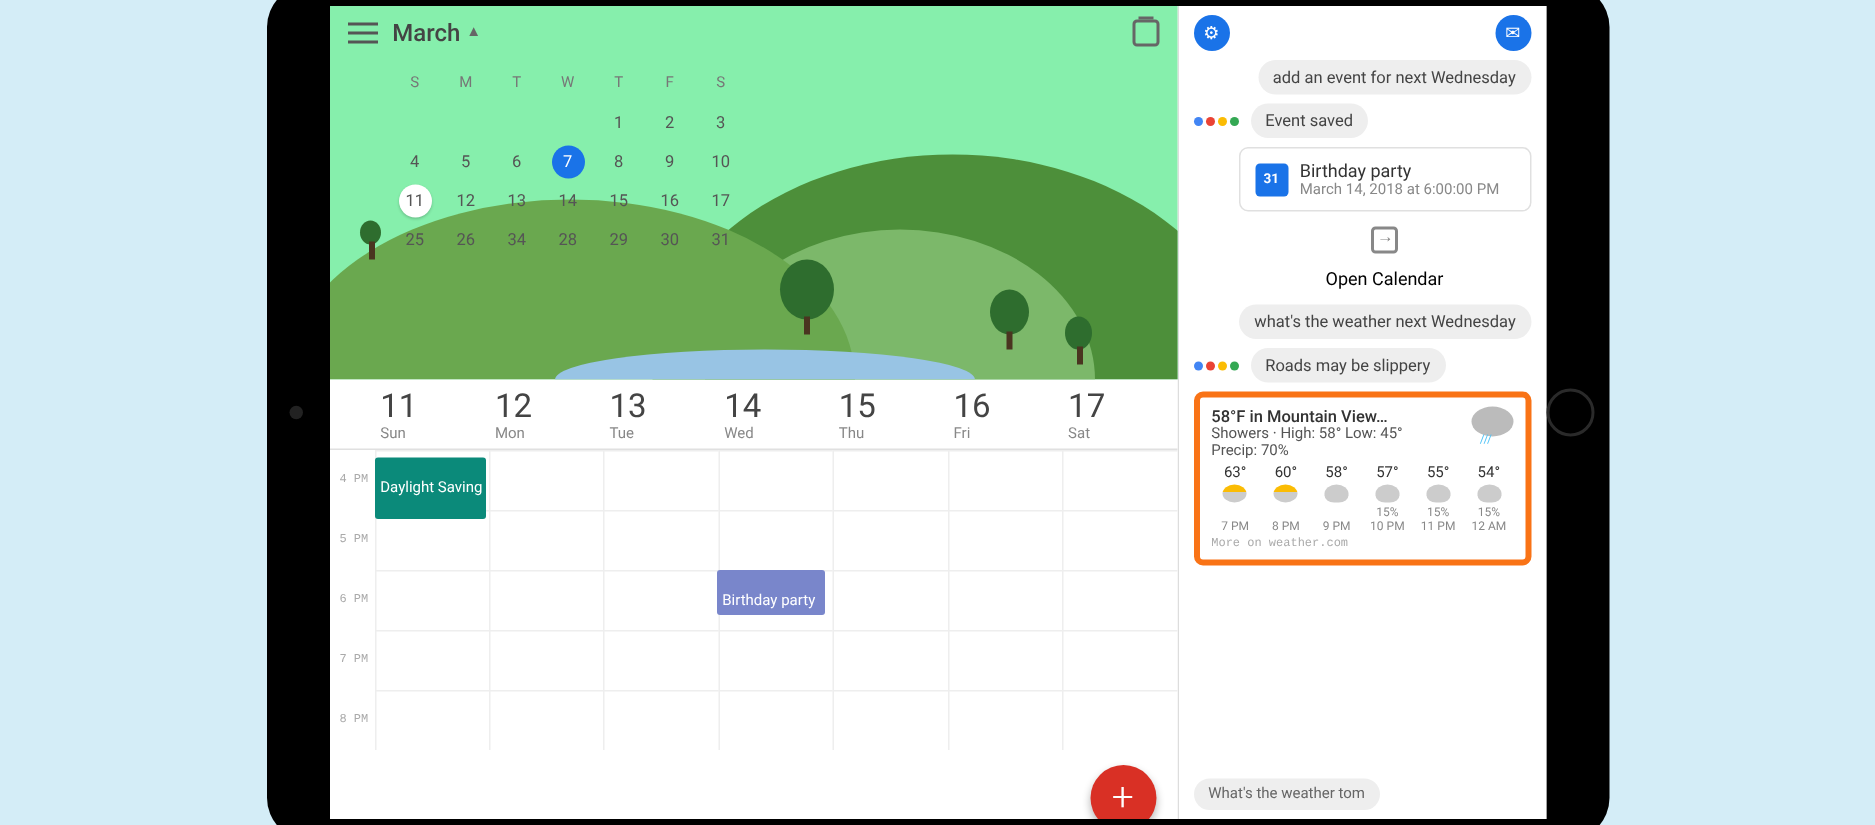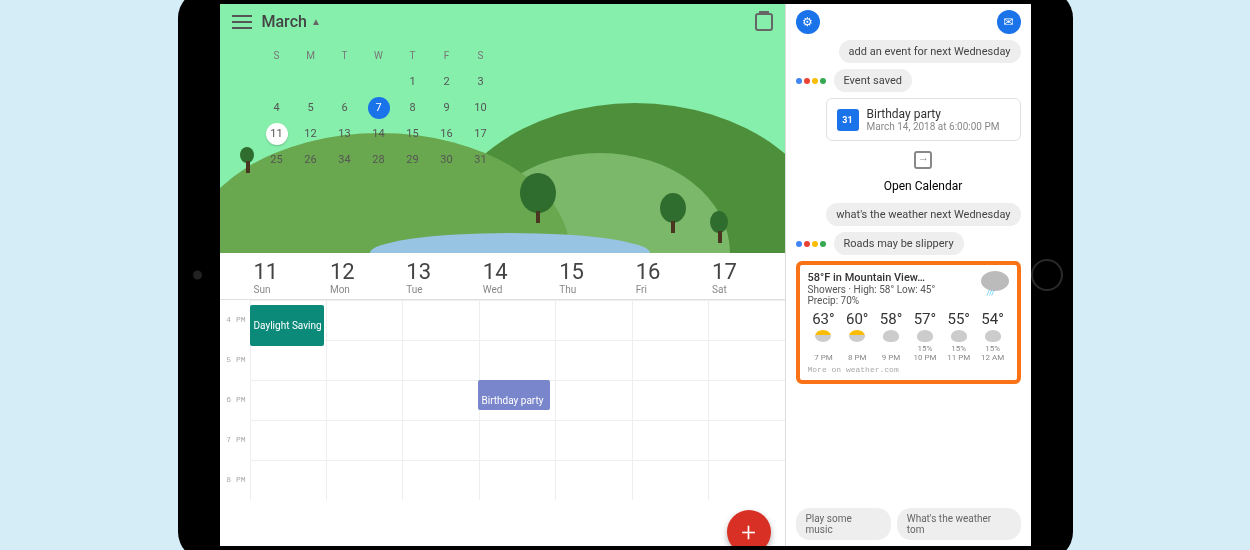--- a/index.html
+++ b/index.html
@@ -56,21 +56,21 @@
   .card { border:1px solid #e0e0e0; border-radius:6px; padding:8px 10px; margin-left:30px;}
   .card .title{font-size:12px;color:#333;}
   .card .sub{font-size:10px;color:#888;}
   .calicon{width:22px;height:22px;background:#1a73e8;border-radius:3px;display:flex;align-items:center;justify-content:center;color:#fff;font-size:9px;font-weight:bold;}
   .linkrow{display:flex;align-items:center;gap:10px;margin-left:30px;padding:4px 0;flex-direction:column;}
   .linkrow .ic{width:18px;height:18px;border:2px solid #888;border-radius:3px;position:relative;}
   .linkrow .ic::after{content:"→";position:absolute;left:2px;top:-2px;font-size:11px;color:#888;}
   .weather-card{border:4px solid #f97316;border-radius:6px;padding:6px 8px;font-size:10px;color:#555;}
   .weather-card .headline{font-size:11px;color:#333;font-weight:500;}
   .forecast{display:grid;grid-template-columns:repeat(6,1fr);margin-top:4px;text-align:center;gap:2px;}
-  .forecast .t{font-size:15px;color:#333;}
+  .forecast .t{font-size:10px;color:#333;}
   .forecast .h{font-size:8px;color:#888;}
   .forecast .p{width:16px;height:12px;margin:2px auto;background:#ccc;border-radius:50% 50% 40% 40%;}
   .forecast .p.sun{background:linear-gradient(#fbbc04 40%,#ccc 40%);border-radius:50%;}
   .suggestions{display:flex;gap:6px;margin-top:auto;}
   .suggestions .chip{font-size:10px;color:#666;}
 </style>
 </head>
 <body>
 
 <div class="tablet">
@@ -317,19 +317,18 @@
             <div>
               <div class="t">54°</div>
               <div class="p "></div>
               <div class="h">15%</div>
               <div class="h">12 AM</div>
             </div>
           </div>
         <div style="font-size:8px;color:#aaa;margin-top:3px;font-family:Liberation Mono, monospace;">More on weather.com</div>
       </div>
       <div class="suggestions">
-        <span class="chip">Play some music</span>
         <span class="chip">What's the weather tom</span>
       </div>
     </div>
 
   </div>
 </div>
 
 </body></html>

